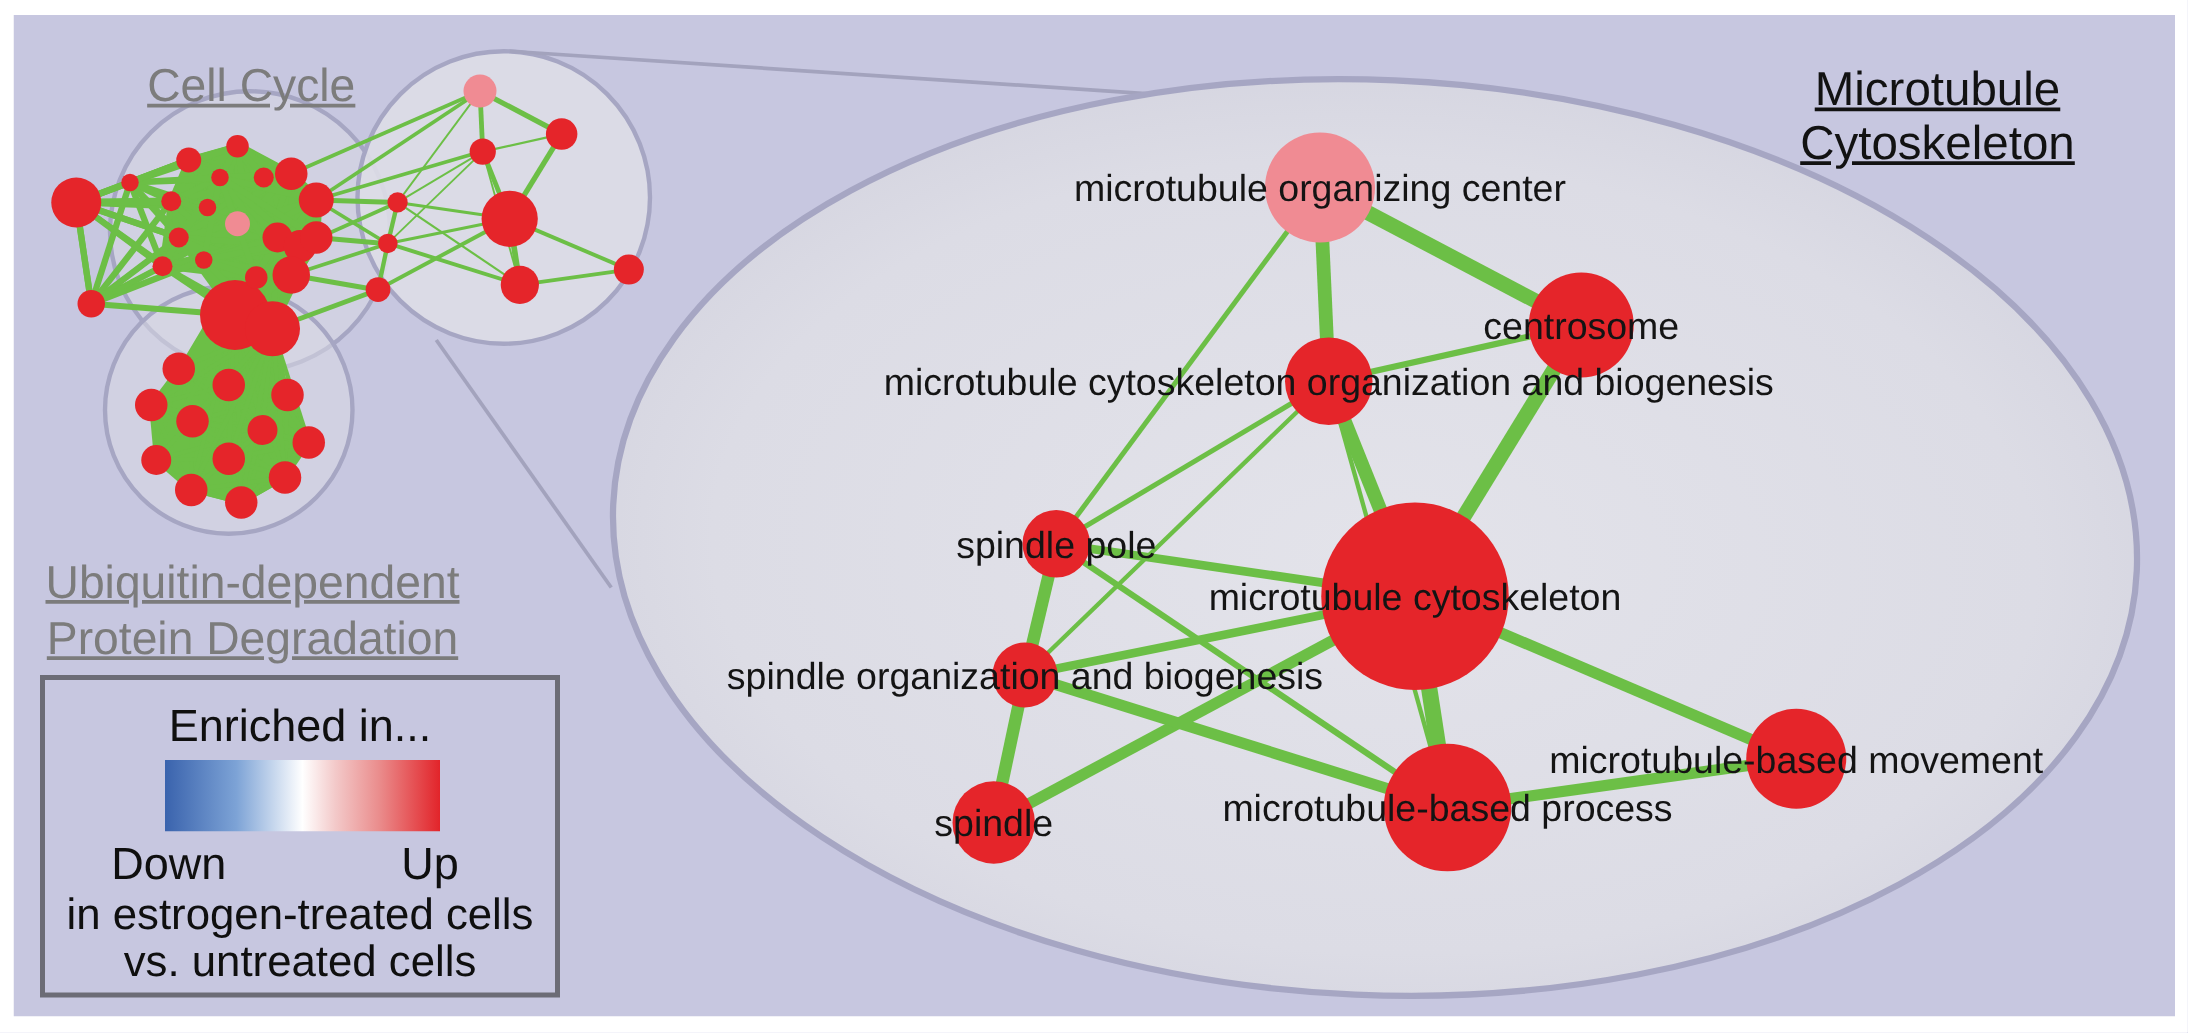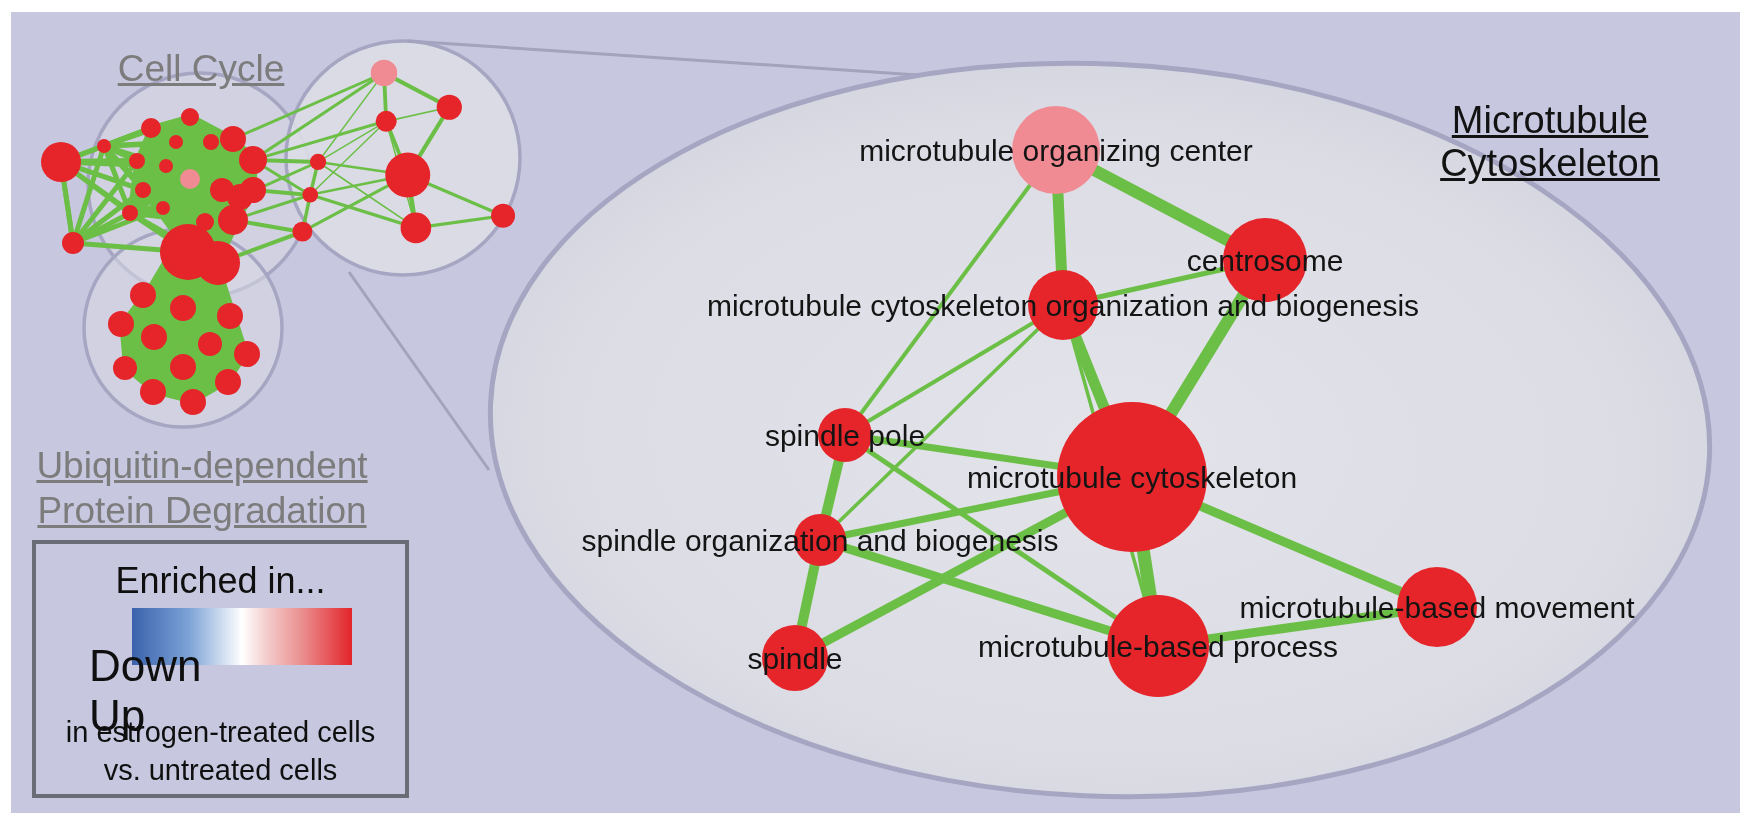--- a/index.html
+++ b/index.html
@@ -2,26 +2,26 @@
 <html><head>
 <meta charset="utf-8">
 <style>
   html,body{margin:0;padding:0;background:#ffffff;}
   body{font-family:"Liberation Sans",sans-serif;}
   #stage{position:relative;width:1750px;height:826px;overflow:hidden;background:#ffffff;}
   #fig{position:absolute;left:0;top:0;}
   .fig-label{position:absolute;transform:translate(-50%,-50%);text-align:center;white-space:pre-line;font-weight:400;text-decoration:underline;}
   #t-cc{left:201px;top:69px;font-size:37px;color:#7c7c7c;}
   #t-ub{left:202px;top:475px;font-size:37px;line-height:45px;color:#7c7c7c;margin-top:13px;}
-  #t-mt{left:1550px;top:94px;font-size:38px;line-height:43px;color:#121212;margin-top:48px;}
-  #legend{position:absolute;left:32px;top:540px;width:377px;height:258px;box-sizing:border-box;border:4px solid #6c6c76;}
+  #t-mt{left:1550px;top:94px;font-size:38px;line-height:43px;color:#121212;}
+  #legend{position:absolute;left:32px;top:540px;width:416px;height:258px;box-sizing:border-box;border:4px solid #6c6c76;}
   #lg-title{position:absolute;left:0;width:100%;top:37px;transform:translateY(-50%);font-size:36px;color:#0f0f0f;text-align:center;}
   #lg-bar{position:absolute;left:96px;top:64px;width:220px;height:57px;}
-  #lg-row{position:absolute;left:53px;top:147px;width:278px;transform:translateY(-50%);display:flex;justify-content:space-between;font-size:44px;color:#0f0f0f;flex-direction:column;}
-  #lg-cap{position:absolute;left:0;width:100%;top:207px;transform:translateY(-50%);font-size:29px;line-height:38px;text-align:center;white-space:pre-line;color:#0f0f0f;}
+  #lg-row{position:absolute;left:53px;top:147px;width:278px;transform:translateY(-50%);display:flex;justify-content:space-between;font-size:36px;color:#0f0f0f;}
+  #lg-cap{position:absolute;left:0;width:100%;top:207px;transform:translateY(-50%);font-size:35px;line-height:38px;text-align:center;white-space:pre-line;color:#0f0f0f;}
 </style>
 </head>
 <body>
 
 <div id="stage">
   <svg id="fig" width="1750" height="826" viewBox="0 0 1750 826">
     <defs>
       <radialGradient id="eg" cx="50%" cy="52%" r="62%">
         <stop offset="0%" stop-color="#e3e3ea"></stop>
         <stop offset="70%" stop-color="#dcdce5"></stop>

